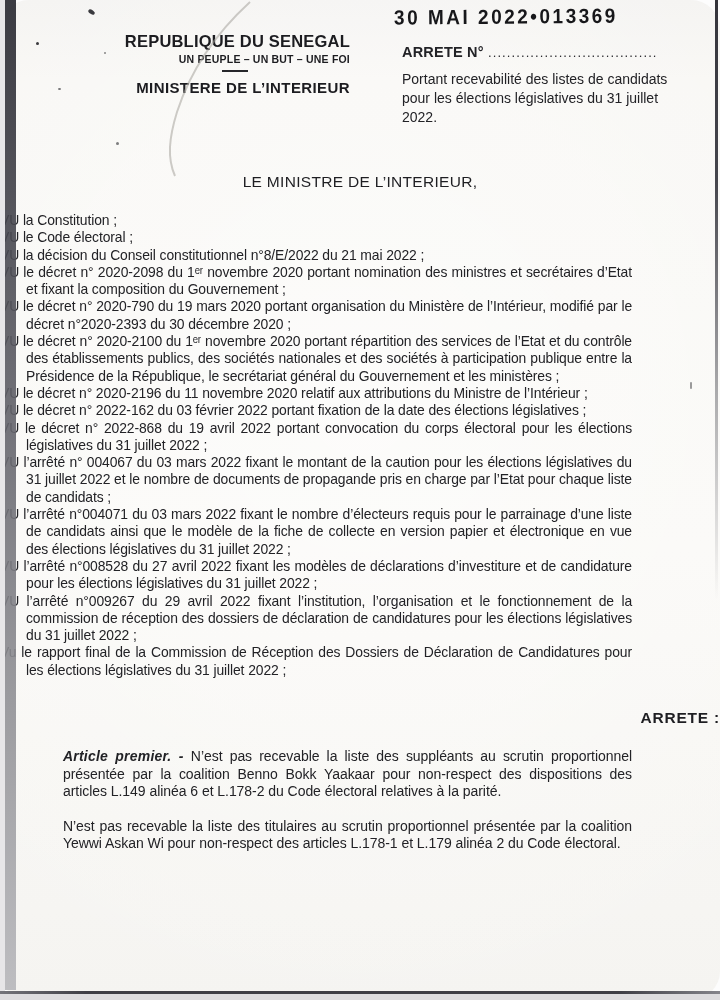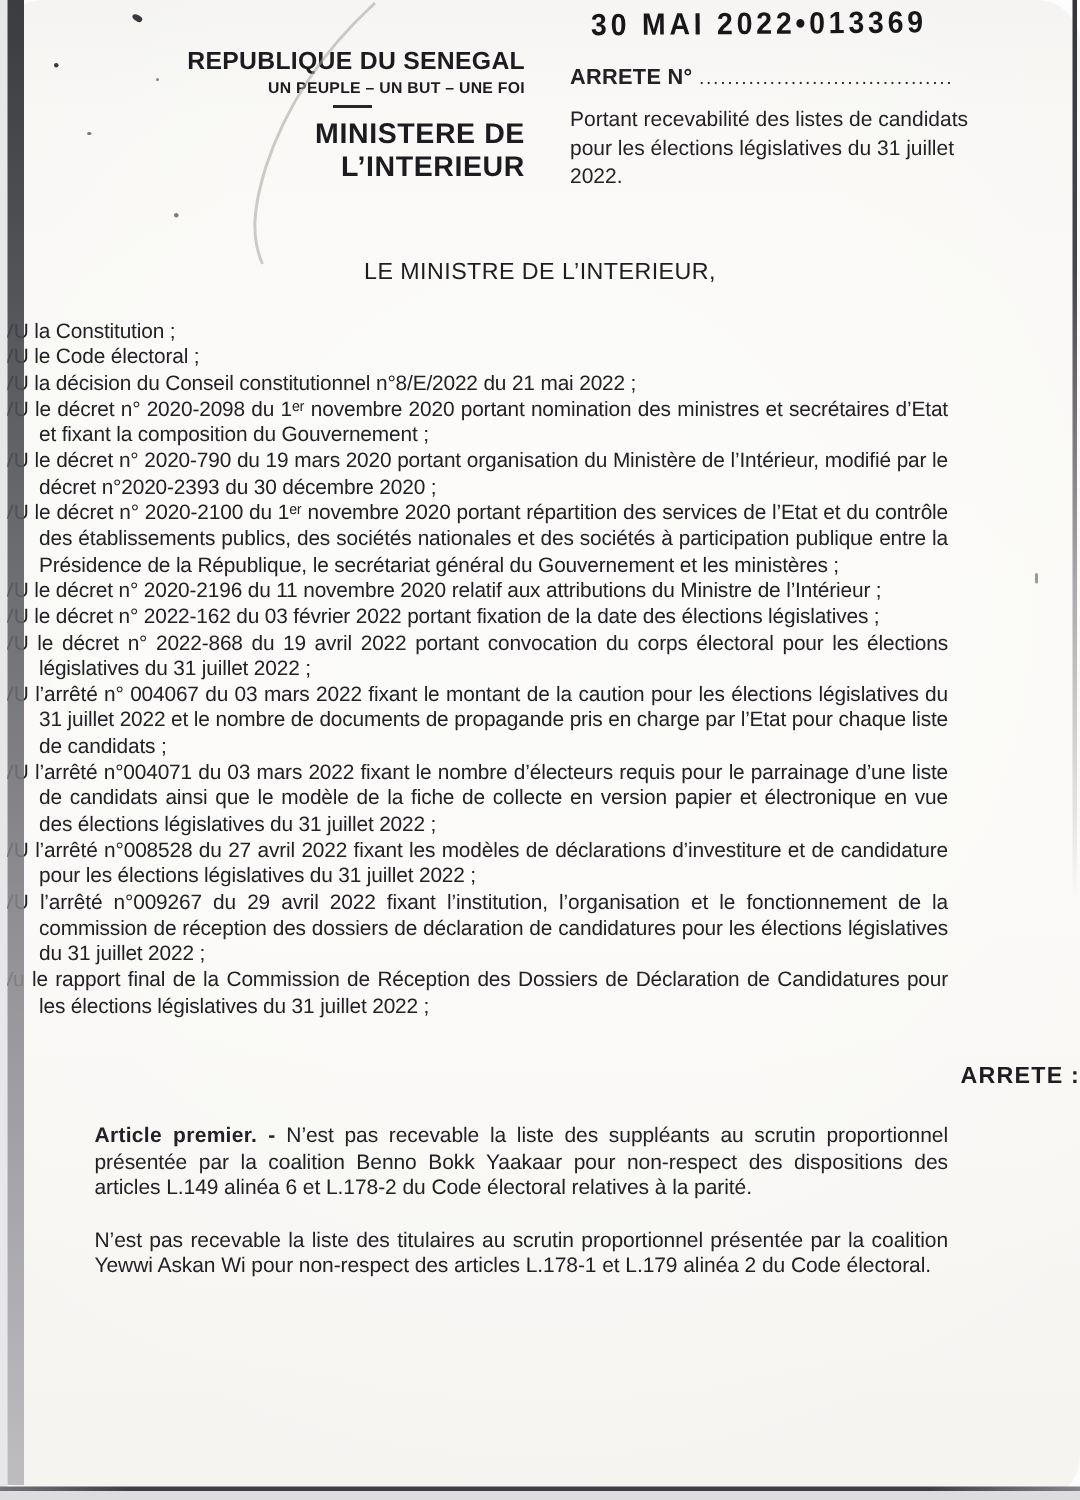--- a/index.html
+++ b/index.html
@@ -46,22 +46,22 @@
     white-space: nowrap;
   }
 
   
   .hdr { display:flex; margin: 32px 0 0 0; }
   .org { width: 230px; margin-left: 120px; text-align: right;
     font-family: Liberation Sans, sans-serif; color:#1c1c20; }
   .org .republic { font-weight:bold; font-size:16.5px; letter-spacing:.2px; }
   .org .motto { font-weight:bold; font-size:10.5px; letter-spacing:.2px; margin-top:2px; }
   .org .rule { width:26px; border-top:2.5px solid #26262a; margin:5px auto 7px; }
-  .org .ministry { font-weight:bold; font-size:19px; letter-spacing:.4px; }
-  .ref { width: 280px; margin-left: 30px; padding-top: 12px; }
+  .org .ministry { font-weight:bold; font-size:15px; letter-spacing:.4px; }
+  .ref { width: 280px; margin-left: 52px; padding-top: 12px; }
   .ref .arrete-no { font-size:14.5px; font-weight:bold; letter-spacing:.2px; white-space:nowrap; }
   .ref .dots { font-weight:normal; letter-spacing:1.1px; color:#2a2a2e; font-size:13px; }
   .ref .subject { margin-top:10px; font-size:14px; line-height:19px; width:276px; }
 
   h1.minister {
     text-align:center; font-size:15.5px; font-weight:normal;
     letter-spacing:.3px; margin-top:46px; color:#1e1e22;
   }
 
   
@@ -72,21 +72,21 @@
   }
 
   h2.arrete { text-align:right; font-size:15.5px; font-weight:bold;
     letter-spacing:.8px; margin-top:30px; color:#1e1e22; }
 
   .article {
     margin: 21px 88px 0 63px;
     font-size:14px; line-height:17.6px; text-align:justify; letter-spacing:-.05px;
   }
   .article + .article { margin-top:17px; }
-  .article strong { letter-spacing:.2px; }
+  .article strong { letter-spacing:.2px;font-style:italic; }
 </style>
 </head>
 <body>
 
 <div class="scan">
 
   <svg class="squiggle" width="210" height="190" viewBox="0 0 210 190">
     <path d="M195,2 C160,34 135,72 122,112 C114,138 112,158 120,176" fill="none" stroke="#a7a49e" stroke-width="2"></path>
   </svg>
   <div class="speck sp1"></div>

